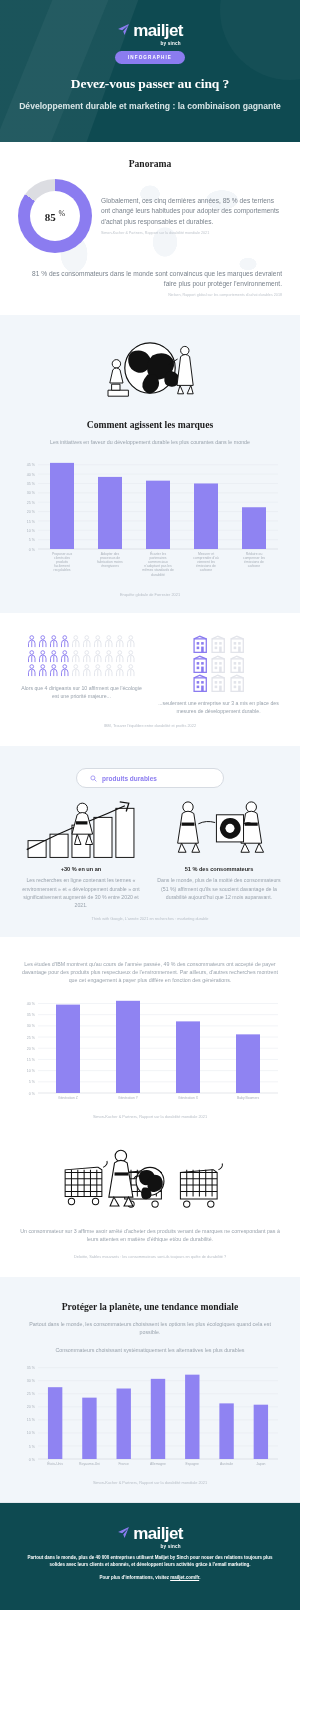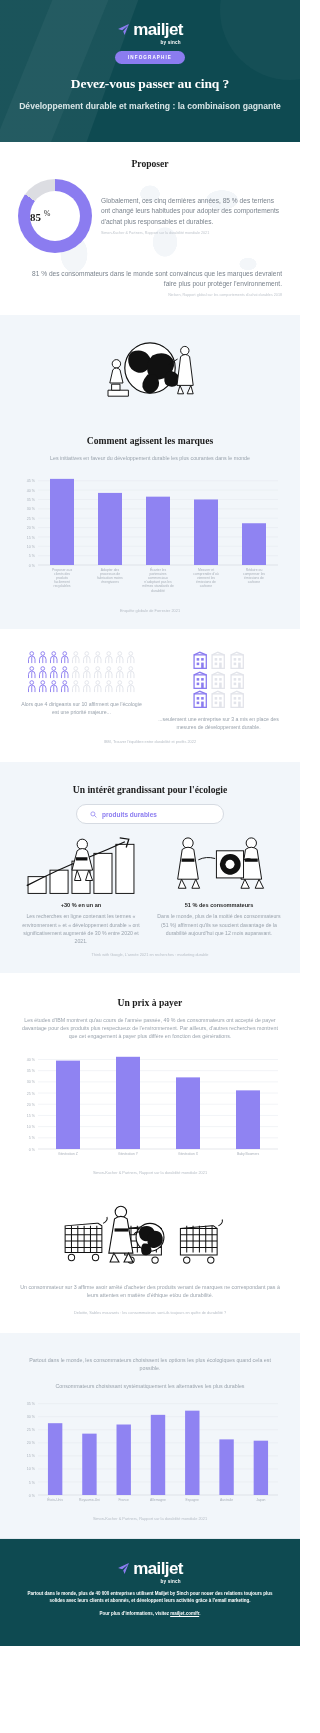--- a/index.html
+++ b/index.html
@@ -28,21 +28,21 @@
     position:absolute;left:20px;top:-30px;width:52px;height:230px;
     background:rgba(255,255,255,.045);
     transform:rotate(22deg);
   }
   .hero .deco3{
     position:absolute;right:-60px;top:-60px;width:140px;height:140px;
     border-radius:50%;
     background:rgba(255,255,255,.03);
   }
   .hero-inner{position:relative;z-index:2;padding-top:22px;}
-  .logo{display:inline-flex;align-items:flex-end;gap:3px;justify-content:center;}
+  .logo{display:inline-flex;align-items:flex-start;gap:3px;justify-content:center;}
   .logo-mark{width:13px;height:13px;margin-bottom:2px;}
   .logo-text{
     color:#ffffff;font-size:17px;font-weight:bold;letter-spacing:-.6px;
     line-height:.95;position:relative;
   }
   .logo-sub{
     position:absolute;right:2px;bottom:-7px;font-size:4.6px;font-weight:bold;
     color:#ffffff;letter-spacing:.2px;
   }
   .badge{
@@ -92,21 +92,21 @@
 
   
   .donut-row{display:flex;align-items:center;gap:9px;position:relative;z-index:2;}
   .donut{
     width:74px;height:74px;border-radius:50%;flex:0 0 74px;
     display:flex;align-items:center;justify-content:center;
     position:relative;
   }
   .donut .hole{
     width:50px;height:50px;border-radius:50%;background:#ffffff;
-    display:flex;align-items:center;
+    display:flex;align-items:center;justify-content:center;
   }
   .donut .val{
     font-family:"Liberation Serif", serif;
     font-size:11px;font-weight:bold;color:#1d1d1d;
   }
   .donut .val sup{font-size:8px;font-weight:normal;}
   .donut-txt{flex:1;}
   .donut-txt p.body{
     font-size:6.6px;color:#7a838d;line-height:1.55;margin:0;
   }
@@ -182,21 +182,21 @@
         </span>
       </div>
       <div><span class="badge">INFOGRAPHIE</span></div>
       <h1>Devez-vous passer au cinq ?</h1>
       <h2>Développement durable et marketing : la combinaison gagnante</h2>
     </div>
   </div>
 
   <div class="sec sec-map" style="padding-top:16px;padding-bottom:16px;">
     <div class="worldmap"></div>
-    <h3 class="sec-title" style="position:relative;z-index:2;">Proposer</h3>
+    <h3 class="sec-title" style="position:relative;z-index:2;">Panorama</h3>
 
     <div class="donut-row" style="margin-top:10px;">
       <div class="donut" id="donut85" style="background: conic-gradient(rgb(139, 124, 240) 0deg, rgb(139, 124, 240) 306deg, rgb(220, 221, 226) 306deg, rgb(220, 221, 226) 360deg);">
         <div class="hole">
             <span class="val"><span>85</span> <sup>%</sup></span>
           </div>
       </div>
       <div class="donut-txt">
         <p class="body">Globalement, ces cinq dernières années, 85 % des terriens ont changé leurs habitudes pour adopter des comportements d'achat plus responsables et durables.</p>
         <p class="src">Simon-Kucher &amp; Partners, Rapport sur la durabilité mondiale 2021</p>
@@ -226,21 +226,21 @@
       </g>
       <g stroke="#111" stroke-width="1.6" fill="#fff">
         <circle cx="158" cy="26" r="7"></circle>
         <path d="M151 36 q8 -7 15 0 l6 48 h-27z"></path>
         <path d="M150 84 l-4 14 h10z"></path>
         <path d="M168 84 l4 14 h-10z"></path>
       </g>
       <path d="M146 40 l-16 10" stroke="#111" stroke-width="1.6" fill="none"></path>
     </svg>
 
-    <h3 class="sec-title" style="margin-top:28px;text-align:center;">Comment agissent les marques</h3>
+    <h3 class="sec-title" style="margin-top:12px;text-align:center;">Comment agissent les marques</h3>
     <p class="sec-sub">Les initiatives en faveur du développement durable les plus courantes dans le monde</p>
 
     <div class="chart">
       <svg viewBox="0 0 264 128" preserveAspectRatio="xMidYMid meet" id="svg-brands-chart">
           <line x1="20" y1="92.00" x2="260" y2="92.00" stroke="#c9ced6" stroke-width="0.5"></line>
           <text x="17" y="93.60" text-anchor="end" font-family="Liberation Sans, sans-serif" font-size="3.6" fill="#aab1ba">0 %</text>
           <line x1="20" y1="82.64" x2="260" y2="82.64" stroke="#e4e8ee" stroke-width="0.5"></line>
           <text x="17" y="84.24" text-anchor="end" font-family="Liberation Sans, sans-serif" font-size="3.6" fill="#aab1ba">5 %</text>
           <line x1="20" y1="73.28" x2="260" y2="73.28" stroke="#e4e8ee" stroke-width="0.5"></line>
           <text x="17" y="74.88" text-anchor="end" font-family="Liberation Sans, sans-serif" font-size="3.6" fill="#aab1ba">10 %</text>
@@ -524,21 +524,20 @@
               <rect x="14" y="18" width="4" height="9" fill="#e2e4ea"></rect>
             </svg>
           </div>
         <p class="picto-cap">...seulement une entreprise sur 3 a mis en place des mesures de développement durable.</p>
       </div>
     </div>
     <p class="caption">IBM, Trouver l'équilibre entre durabilité et profits 2022</p>
   </div>
 
   <div class="sec sec-grey" style="padding-top:22px;padding-bottom:16px;">
-    <h3 class="sec-title">Un intérêt grandissant pour l'écologie</h3>
 
     <div class="searchbar">
       <svg width="7" height="7" viewBox="0 0 24 24">
         <circle cx="10" cy="10" r="7" fill="none" stroke="#8b7cf0" stroke-width="2.5"></circle>
         <line x1="15" y1="15" x2="22" y2="22" stroke="#8b7cf0" stroke-width="2.5"></line>
       </svg>
       <span class="q">produits durables</span>
     </div>
 
     <div class="twocol">
@@ -588,21 +587,20 @@
           <path d="M128 40 q8 -4 14 0" fill="none" stroke="#111" stroke-width="1.5"></path>
         </svg>
         <h4>51 % des consommateurs</h4>
         <p>Dans le monde, plus de la moitié des consommateurs (51 %) affirment qu'ils se soucient davantage de la durabilité aujourd'hui que 12 mois auparavant.</p>
       </div>
     </div>
     <p class="caption">Think with Google, L'année 2021 en recherches : marketing durable</p>
   </div>
 
   <div class="sec sec-white" style="padding-top:24px;padding-bottom:12px;">
-    <h3 class="sec-title">Un prix à payer</h3>
     <p class="sec-sub">Les études d'IBM montrent qu'au cours de l'année passée, 49 % des consommateurs ont accepté de payer davantage pour des produits plus respectueux de l'environnement. Par ailleurs, d'autres recherches montrent que cet engagement à payer plus diffère en fonction des générations.</p>
     <div class="chart">
       <svg viewBox="0 0 264 112" preserveAspectRatio="xMidYMid meet" id="svg-price-chart">
           <line x1="20" y1="98.00" x2="260" y2="98.00" stroke="#c9ced6" stroke-width="0.5"></line>
           <text x="17" y="99.60" text-anchor="end" font-family="Liberation Sans, sans-serif" font-size="3.6" fill="#aab1ba">0 %</text>
           <line x1="20" y1="86.81" x2="260" y2="86.81" stroke="#e4e8ee" stroke-width="0.5"></line>
           <text x="17" y="88.41" text-anchor="end" font-family="Liberation Sans, sans-serif" font-size="3.6" fill="#aab1ba">5 %</text>
           <line x1="20" y1="75.62" x2="260" y2="75.62" stroke="#e4e8ee" stroke-width="0.5"></line>
           <text x="17" y="77.22" text-anchor="end" font-family="Liberation Sans, sans-serif" font-size="3.6" fill="#aab1ba">10 %</text>
           <line x1="20" y1="64.43" x2="260" y2="64.43" stroke="#e4e8ee" stroke-width="0.5"></line>
@@ -662,20 +660,21 @@
       <path d="M136 46 q14 -5 20 4 q6 10 -4 16 q-12 6 -18 -4 q-4 -10 2 -16Z" fill="#111"></path>
       <path d="M154 52 q14 -2 16 10 q2 12 -10 16 q-12 4 -14 -8 q-2 -14 8 -18Z" fill="#111"></path>
       <path d="M140 72 q10 -2 12 8 q2 8 -6 10 q-10 2 -10 -8 q0 -8 4 -10Z" fill="#111"></path>
       <path d="M124 58 q4 -6 10 -4" fill="none" stroke="#111" stroke-width="1.6"></path>
     </svg>
     <p class="sec-sub" style="margin-top:10px;">Un consommateur sur 3 affirme avoir arrêté d'acheter des produits venant de marques ne correspondant pas à leurs attentes en matière d'éthique et/ou de durabilité.</p>
     <p class="caption">Deloitte, Sables mouvants : les consommateurs sont-ils toujours en quête de durabilité ?</p>
   </div>
 
   <div class="sec sec-grey" style="padding-top:24px;padding-bottom:16px;">
+    <h3 class="sec-title">Protéger la planète, une tendance mondiale</h3>
     <p class="sec-sub">Partout dans le monde, les consommateurs choisissent les options les plus écologiques quand cela est possible.</p>
     <p class="sec-sub" style="margin-bottom:6px;">Consommateurs choisissant systématiquement les alternatives les plus durables</p>
     <div class="chart">
       <svg viewBox="0 0 264 112" preserveAspectRatio="xMidYMid meet" id="svg-planet-chart">
           <line x1="20" y1="98.00" x2="260" y2="98.00" stroke="#c9ced6" stroke-width="0.5"></line>
           <text x="17" y="99.60" text-anchor="end" font-family="Liberation Sans, sans-serif" font-size="3.6" fill="#aab1ba">0 %</text>
           <line x1="20" y1="84.94" x2="260" y2="84.94" stroke="#e4e8ee" stroke-width="0.5"></line>
           <text x="17" y="86.54" text-anchor="end" font-family="Liberation Sans, sans-serif" font-size="3.6" fill="#aab1ba">5 %</text>
           <line x1="20" y1="71.89" x2="260" y2="71.89" stroke="#e4e8ee" stroke-width="0.5"></line>
           <text x="17" y="73.49" text-anchor="end" font-family="Liberation Sans, sans-serif" font-size="3.6" fill="#aab1ba">10 %</text>

